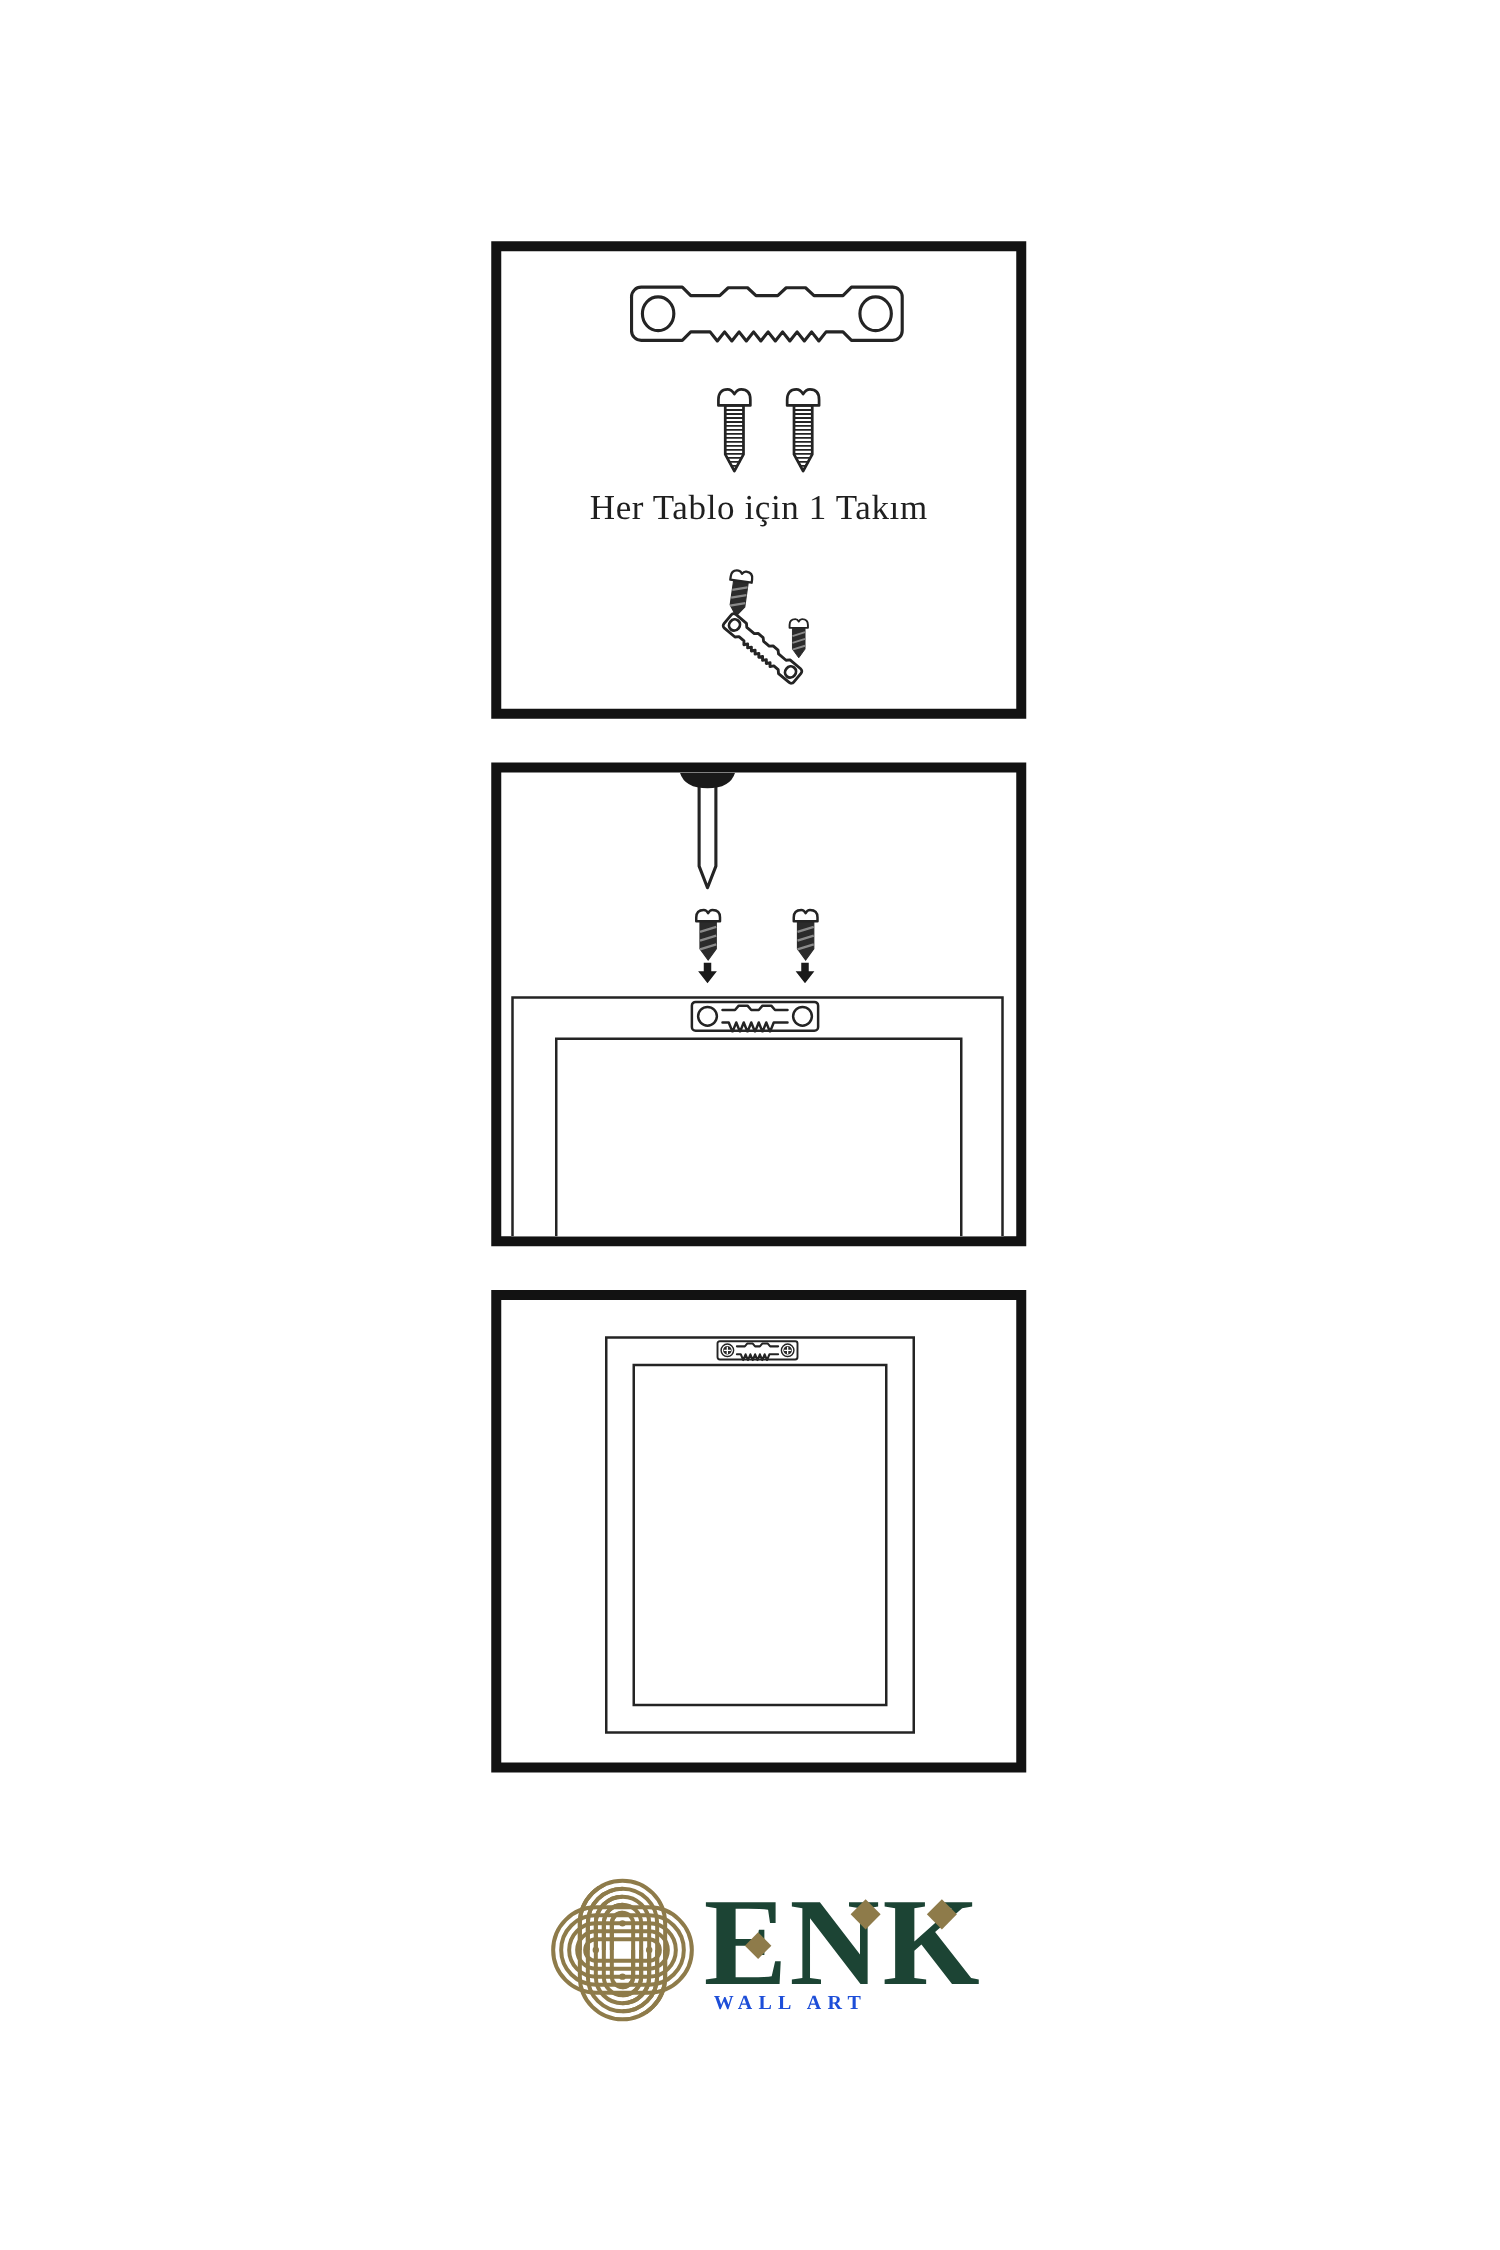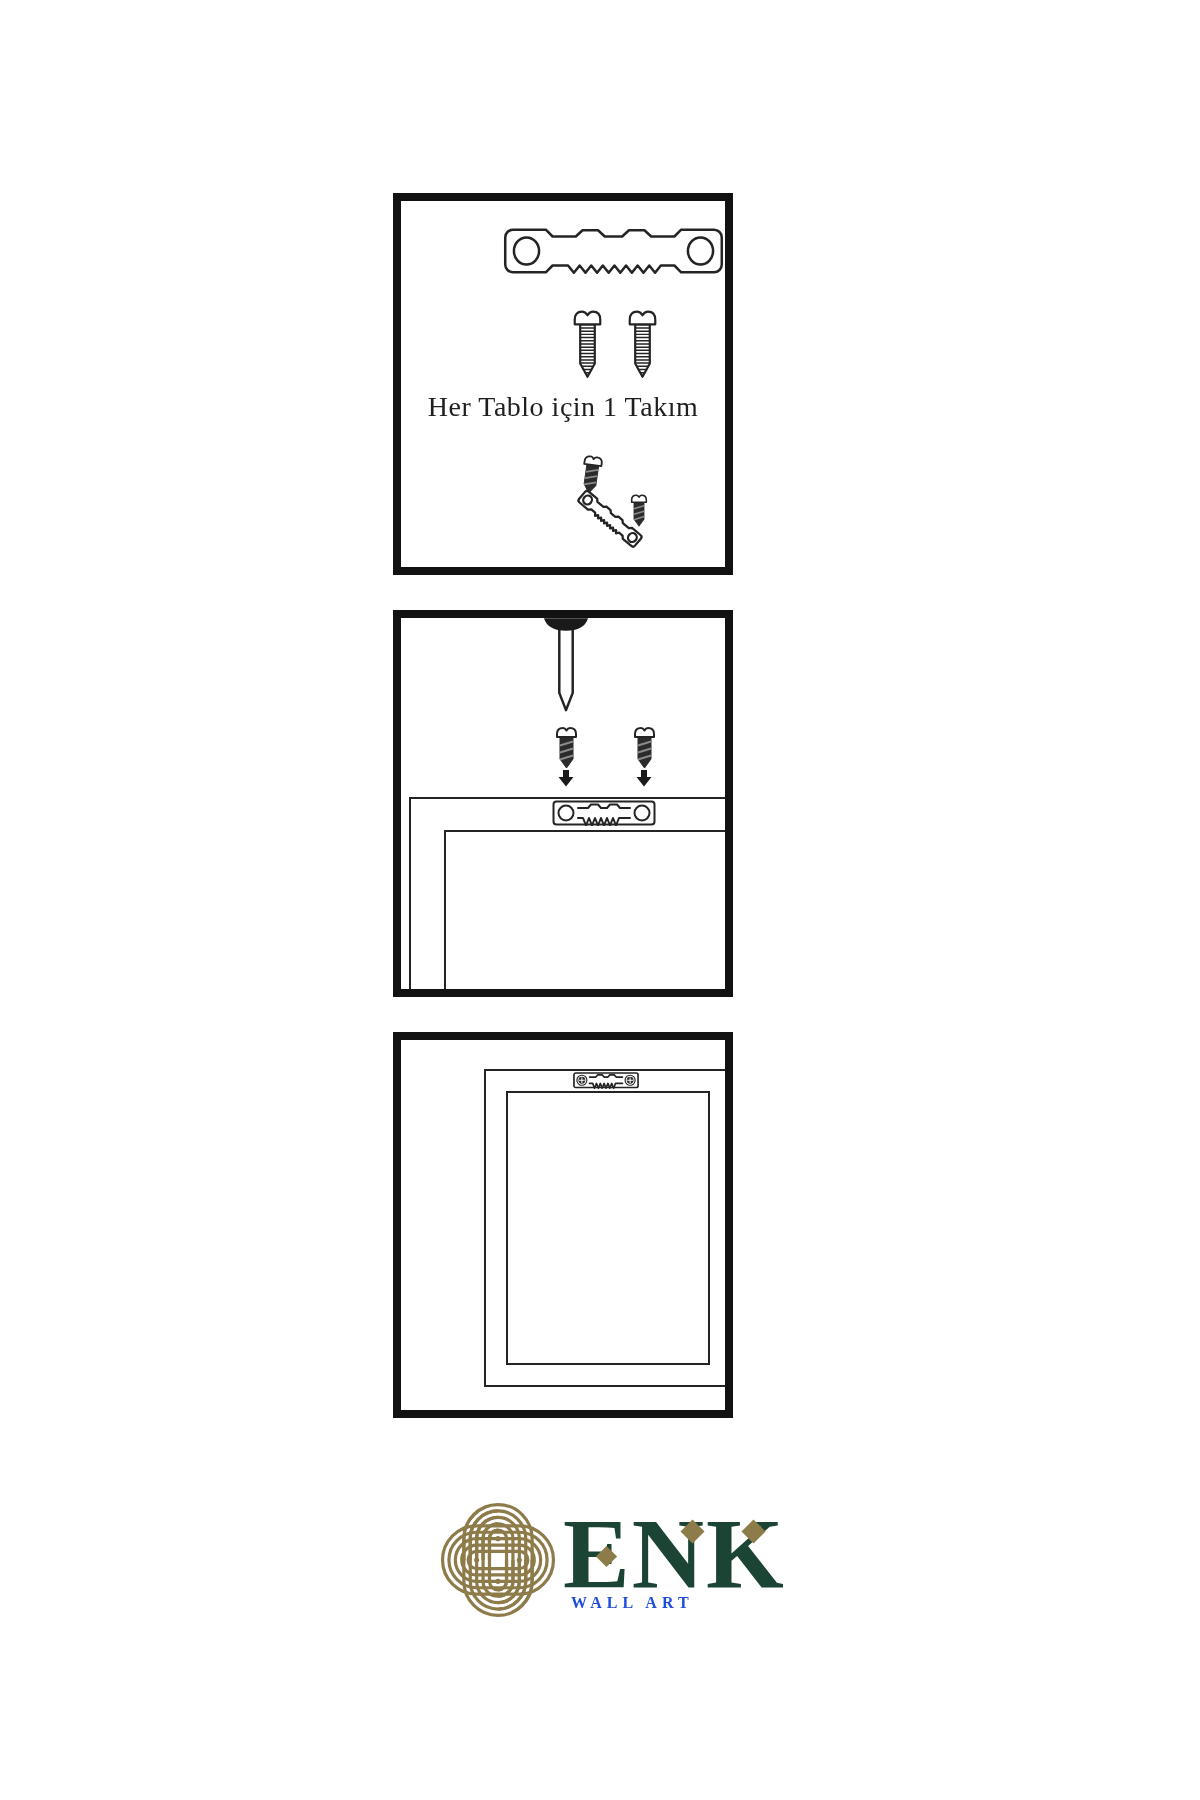--- a/index.html
+++ b/index.html
@@ -1,18 +1,18 @@
 <!DOCTYPE html>
 <html><head>
 <meta charset="utf-8">
 <style>
   html,body{margin:0;padding:0;background:#ffffff;overflow:hidden;}
   .stage{position:relative;width:1200px;height:1800px;background:#fff;
          font-family:"Liberation Serif", serif;}
-  .panel{position:absolute;left:393px;width:340px;box-sizing:border-box;
+  .panel{position:absolute;left:393px;width:428px;box-sizing:border-box;
          border:8px solid #121212;background:#fff;overflow:hidden;}
   #panel1{top:193px;height:382px;}
   #panel2{top:610px;height:387px;}
   #panel3{top:1032px;height:386px;}
   .abs{position:absolute;}
   .caption{position:absolute;left:0;right:0;text-align:center;color:#1f1f1f;
            font-size:28px;letter-spacing:0.5px;white-space:nowrap;}
   .frame-rect{position:absolute;border:2px solid #242424;background:#ffffff;}
   .ln{fill:#ffffff;stroke:#242424;stroke-linejoin:round;stroke-linecap:round;}
   .st{fill:none;stroke:#242424;stroke-linejoin:round;stroke-linecap:round;}

